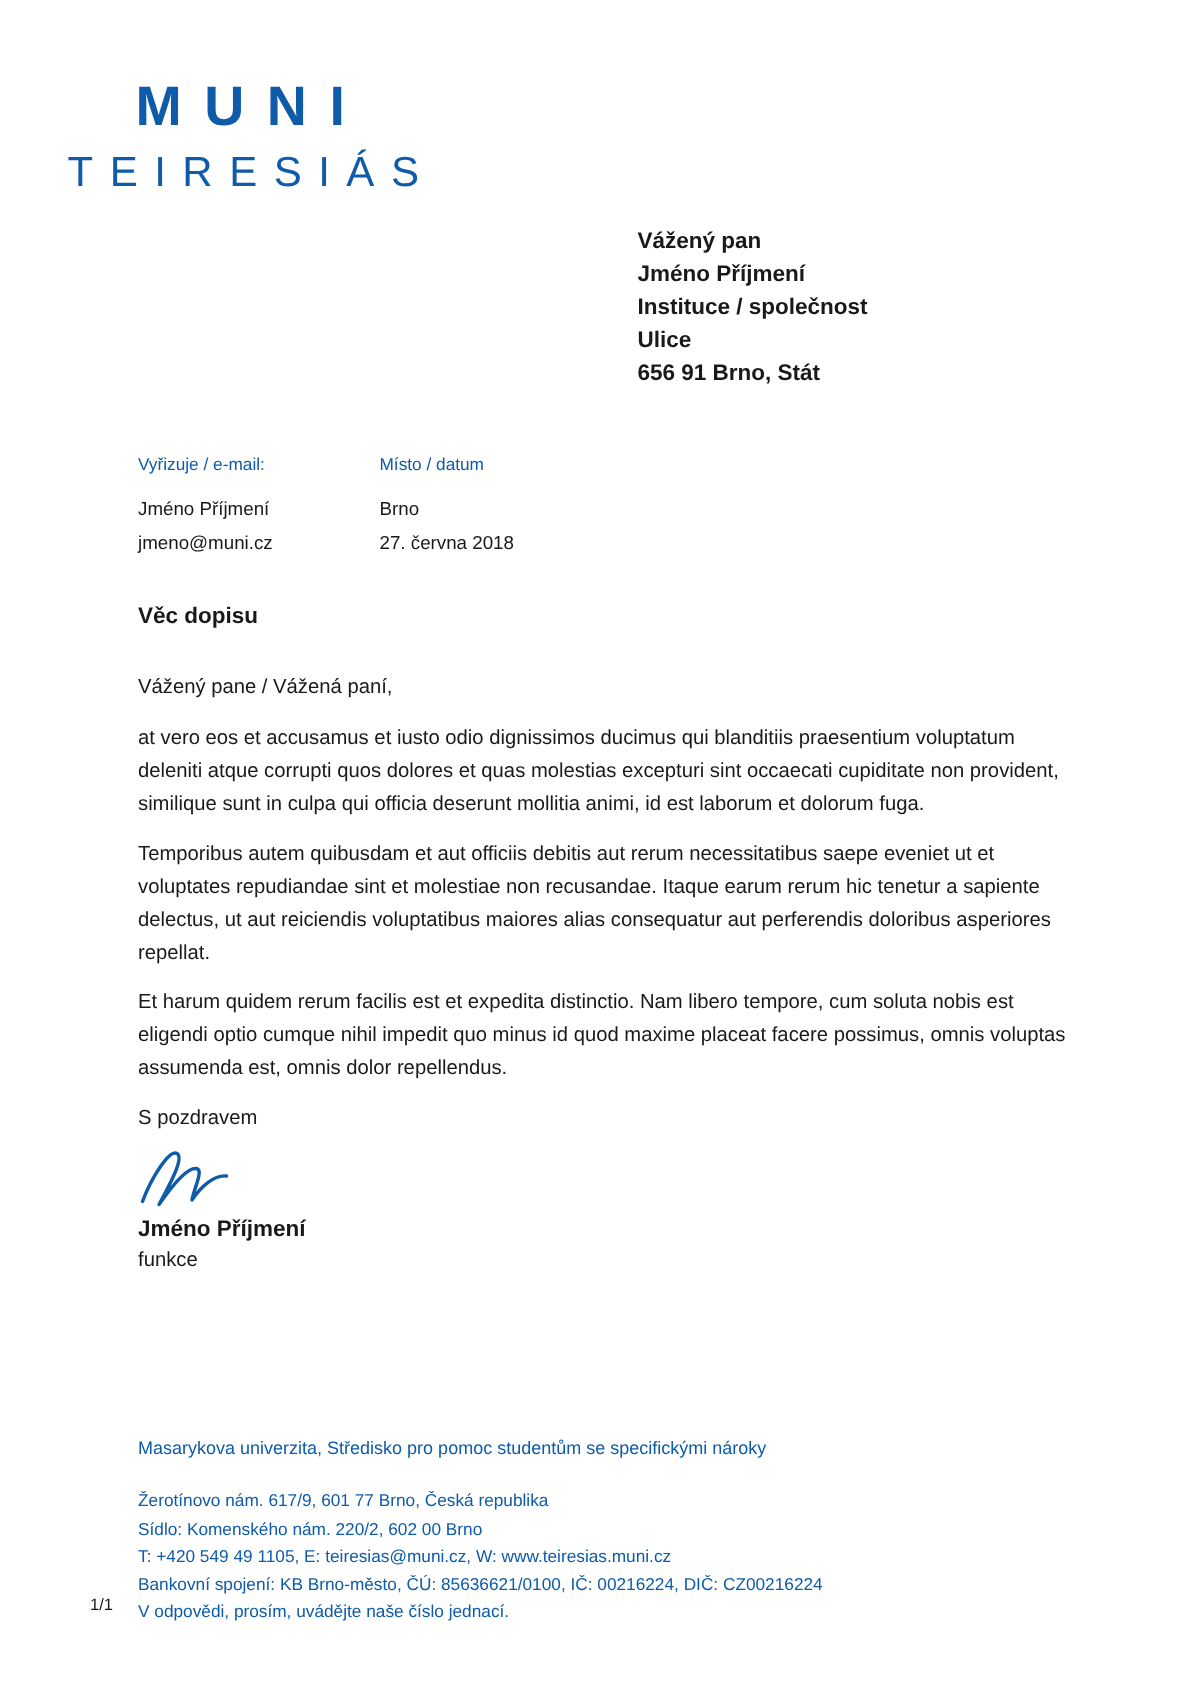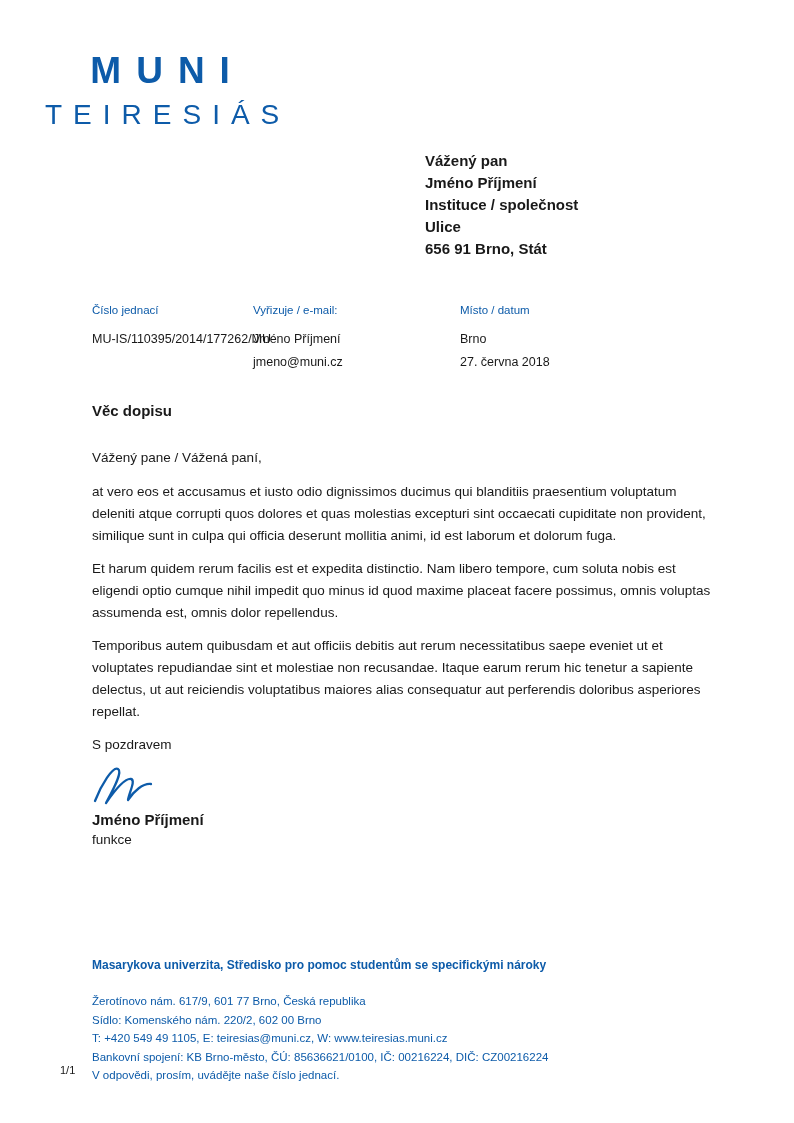--- a/index.html
+++ b/index.html
@@ -38,21 +38,21 @@
   .subject{font-size:15px;font-weight:700;line-height:18px;margin-bottom:27px;}
   .salutation{margin-bottom:12px;}
   .letter p{margin:0 0 11px 0;}
   .closing{margin-bottom:6px;}
   .signature{display:block;margin:2px 0 2px -2px;}
   .signature path{stroke:var(--brand-blue);stroke-width:2.3;fill:none;stroke-linecap:round;stroke-linejoin:round;}
   .sig-name{font-size:15px;font-weight:700;line-height:20px;}
   .sig-role{font-size:13.5px;line-height:20px;}
   
   .footer{position:absolute;left:92px;top:957px;color:var(--brand-blue);}
-  .footer-org{font-size:12px;font-weight:700;line-height:16px;margin-bottom:19px;}
+  .footer-org{font-size:12px;font-weight:400;line-height:16px;margin-bottom:19px;}
   .footer-line{font-size:11.5px;line-height:18.5px;}
   .page-number{position:absolute;left:60px;top:1064px;font-size:11px;color:var(--text-color);}
 </style>
 </head>
 <body>
 
 <div class="page">
 
   <div class="logo">
     <div class="logo-muni">MUNI</div>
@@ -62,42 +62,37 @@
   <div class="recipient">
     <div>Vážený pan</div>
     <div>Jméno Příjmení</div>
     <div>Instituce / společnost</div>
     <div>Ulice</div>
     <div>656 91 Brno, Stát</div>
   </div>
 
   <div class="meta">
     <div class="meta-col">
-      <div class="meta-label">Číslo jednací</div>
-      <div class="meta-value">MU-IS/110395/2014/177262/MU</div>
-      <div class="meta-value"></div>
-    </div>
-    <div class="meta-col">
       <div class="meta-label">Vyřizuje / e-mail:</div>
       <div class="meta-value">Jméno Příjmení</div>
       <div class="meta-value">jmeno@muni.cz</div>
     </div>
     <div class="meta-col">
       <div class="meta-label">Místo / datum</div>
       <div class="meta-value">Brno</div>
       <div class="meta-value">27. června 2018</div>
     </div>
   </div>
 
   <div class="letter">
     <div class="subject">Věc dopisu</div>
     <div class="salutation">Vážený pane / Vážená paní,</div>
     <p>at vero eos et accusamus et iusto odio dignissimos ducimus qui blanditiis praesentium voluptatum deleniti atque corrupti quos dolores et quas molestias excepturi sint occaecati cupiditate non provident, similique sunt in culpa qui officia deserunt mollitia animi, id est laborum et dolorum fuga.</p>
+    <p>Temporibus autem quibusdam et aut officiis debitis aut rerum necessitatibus saepe eveniet ut et voluptates repudiandae sint et molestiae non recusandae. Itaque earum rerum hic tenetur a sapiente delectus, ut aut reiciendis voluptatibus maiores alias consequatur aut perferendis doloribus asperiores repellat.</p>
     <p>Et harum quidem rerum facilis est et expedita distinctio. Nam libero tempore, cum soluta nobis est eligendi optio cumque nihil impedit quo minus id quod maxime placeat facere possimus, omnis voluptas assumenda est, omnis dolor repellendus.</p>
-    <p>Temporibus autem quibusdam et aut officiis debitis aut rerum necessitatibus saepe eveniet ut et voluptates repudiandae sint et molestiae non recusandae. Itaque earum rerum hic tenetur a sapiente delectus, ut aut reiciendis voluptatibus maiores alias consequatur aut perferendis doloribus asperiores repellat.</p>
     <div class="closing">S pozdravem</div>
     <svg class="signature" width="84" height="46" viewBox="0 0 84 46" aria-hidden="true">
       <path d="M5 39 C 11 23, 23 4, 28 7 C 33 10, 23 28, 16 41 C 25 28, 35 16, 41 17 C 46 18, 39 31, 38 38 C 44 29, 53 21, 61 22"></path>
     </svg>
     <div class="sig-name">Jméno Příjmení</div>
     <div class="sig-role">funkce</div>
   </div>
 
   <div class="footer">
     <div class="footer-org">Masarykova univerzita, Středisko pro pomoc studentům se specifickými nároky</div>

